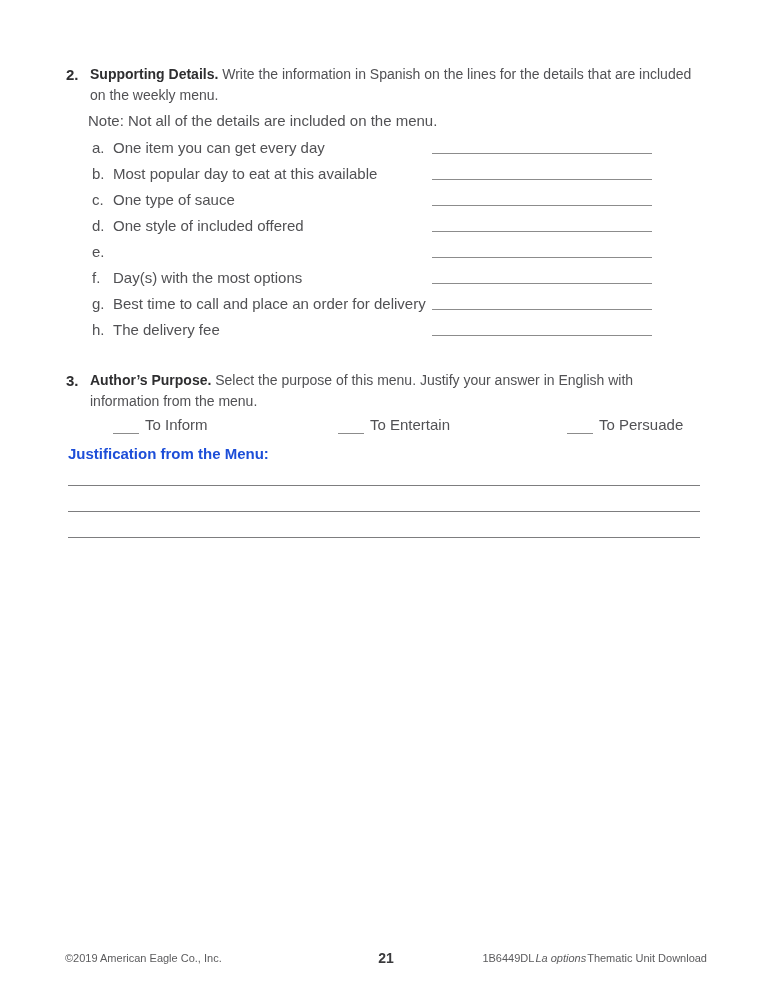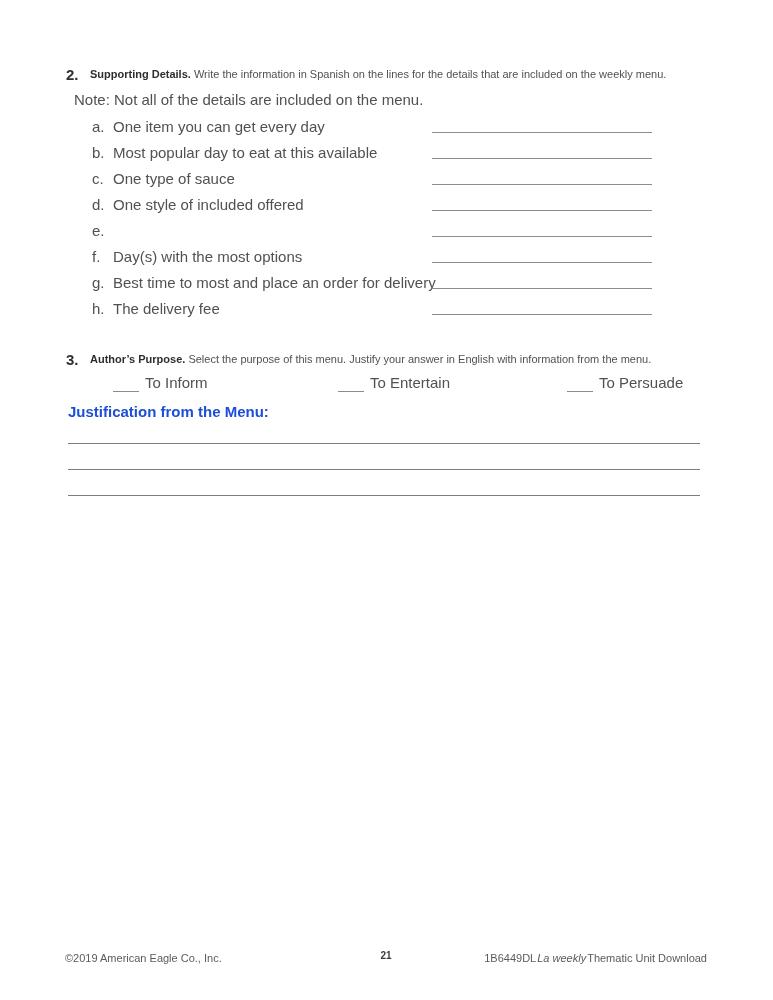--- a/index.html
+++ b/index.html
@@ -25,30 +25,30 @@
   }
   .sec-num {
     width: 24px;
     flex: 0 0 24px;
     font-weight: bold;
     color: #2e2e30;
     font-size: 15px;
     line-height: 21px;
   }
   .sec-text {
-    font-size: 11px;
+    font-size: 14px;
     line-height: 21px;
     max-width: 610px;
   }
   .sec-title {
     font-weight: bold;
     color: #2e2e30;
   }
   .note {
-    margin-left: 8px;
+    margin-left: 22px;
     margin-top: 4px;
     font-size: 15px;
     line-height: 21px;
   }
   .list {
     margin-left: 26px;
     margin-top: 6px;
   }
   .row {
     position: relative;
@@ -125,21 +125,21 @@
     top: 950px;
     font-size: 11px;
     color: #5b5b5d;
   }
   .footer-left { position: absolute; left: 0; top: 2px; }
   .footer-page {
     position: absolute;
     left: 50%;
     transform: translateX(-50%);
     top: 0;
-    font-size: 10px;
+    font-size: 14px;
     font-weight: bold;
     color: #3a3a3c;
   }
   .footer-right {
     position: absolute;
     right: 0;
     top: 2px;
     display: flex;
     gap: 1px;
   }
@@ -183,21 +183,21 @@
           <span class="letter">e.</span>
           <span class="answer-line"></span>
         </div>
         <div class="row">
           <span class="letter">f.</span>
           <span class="label">Day(s) with the most options</span>
           <span class="answer-line"></span>
         </div>
         <div class="row">
           <span class="letter">g.</span>
-          <span class="label">Best time to most and place an order for delivery</span>
+          <span class="label">Best time to call and place an order for delivery</span>
           <span class="answer-line"></span>
         </div>
         <div class="row">
           <span class="letter">h.</span>
           <span class="label">The delivery fee</span>
           <span class="answer-line"></span>
         </div>
       </div>
     </div>
 
@@ -232,17 +232,17 @@
       </div>
     </div>
 
   </div>
 
   <div class="footer">
     <span class="footer-left">©2019 American Eagle Co., Inc.</span>
     <span class="footer-page">21</span>
     <span class="footer-right">
       <span>1B6449DL</span>
-      <span class="italic">La weekly</span>
+      <span class="italic">La options</span>
       <span>Thematic Unit Download</span>
     </span>
   </div>
 </div>
 
 </body></html>

